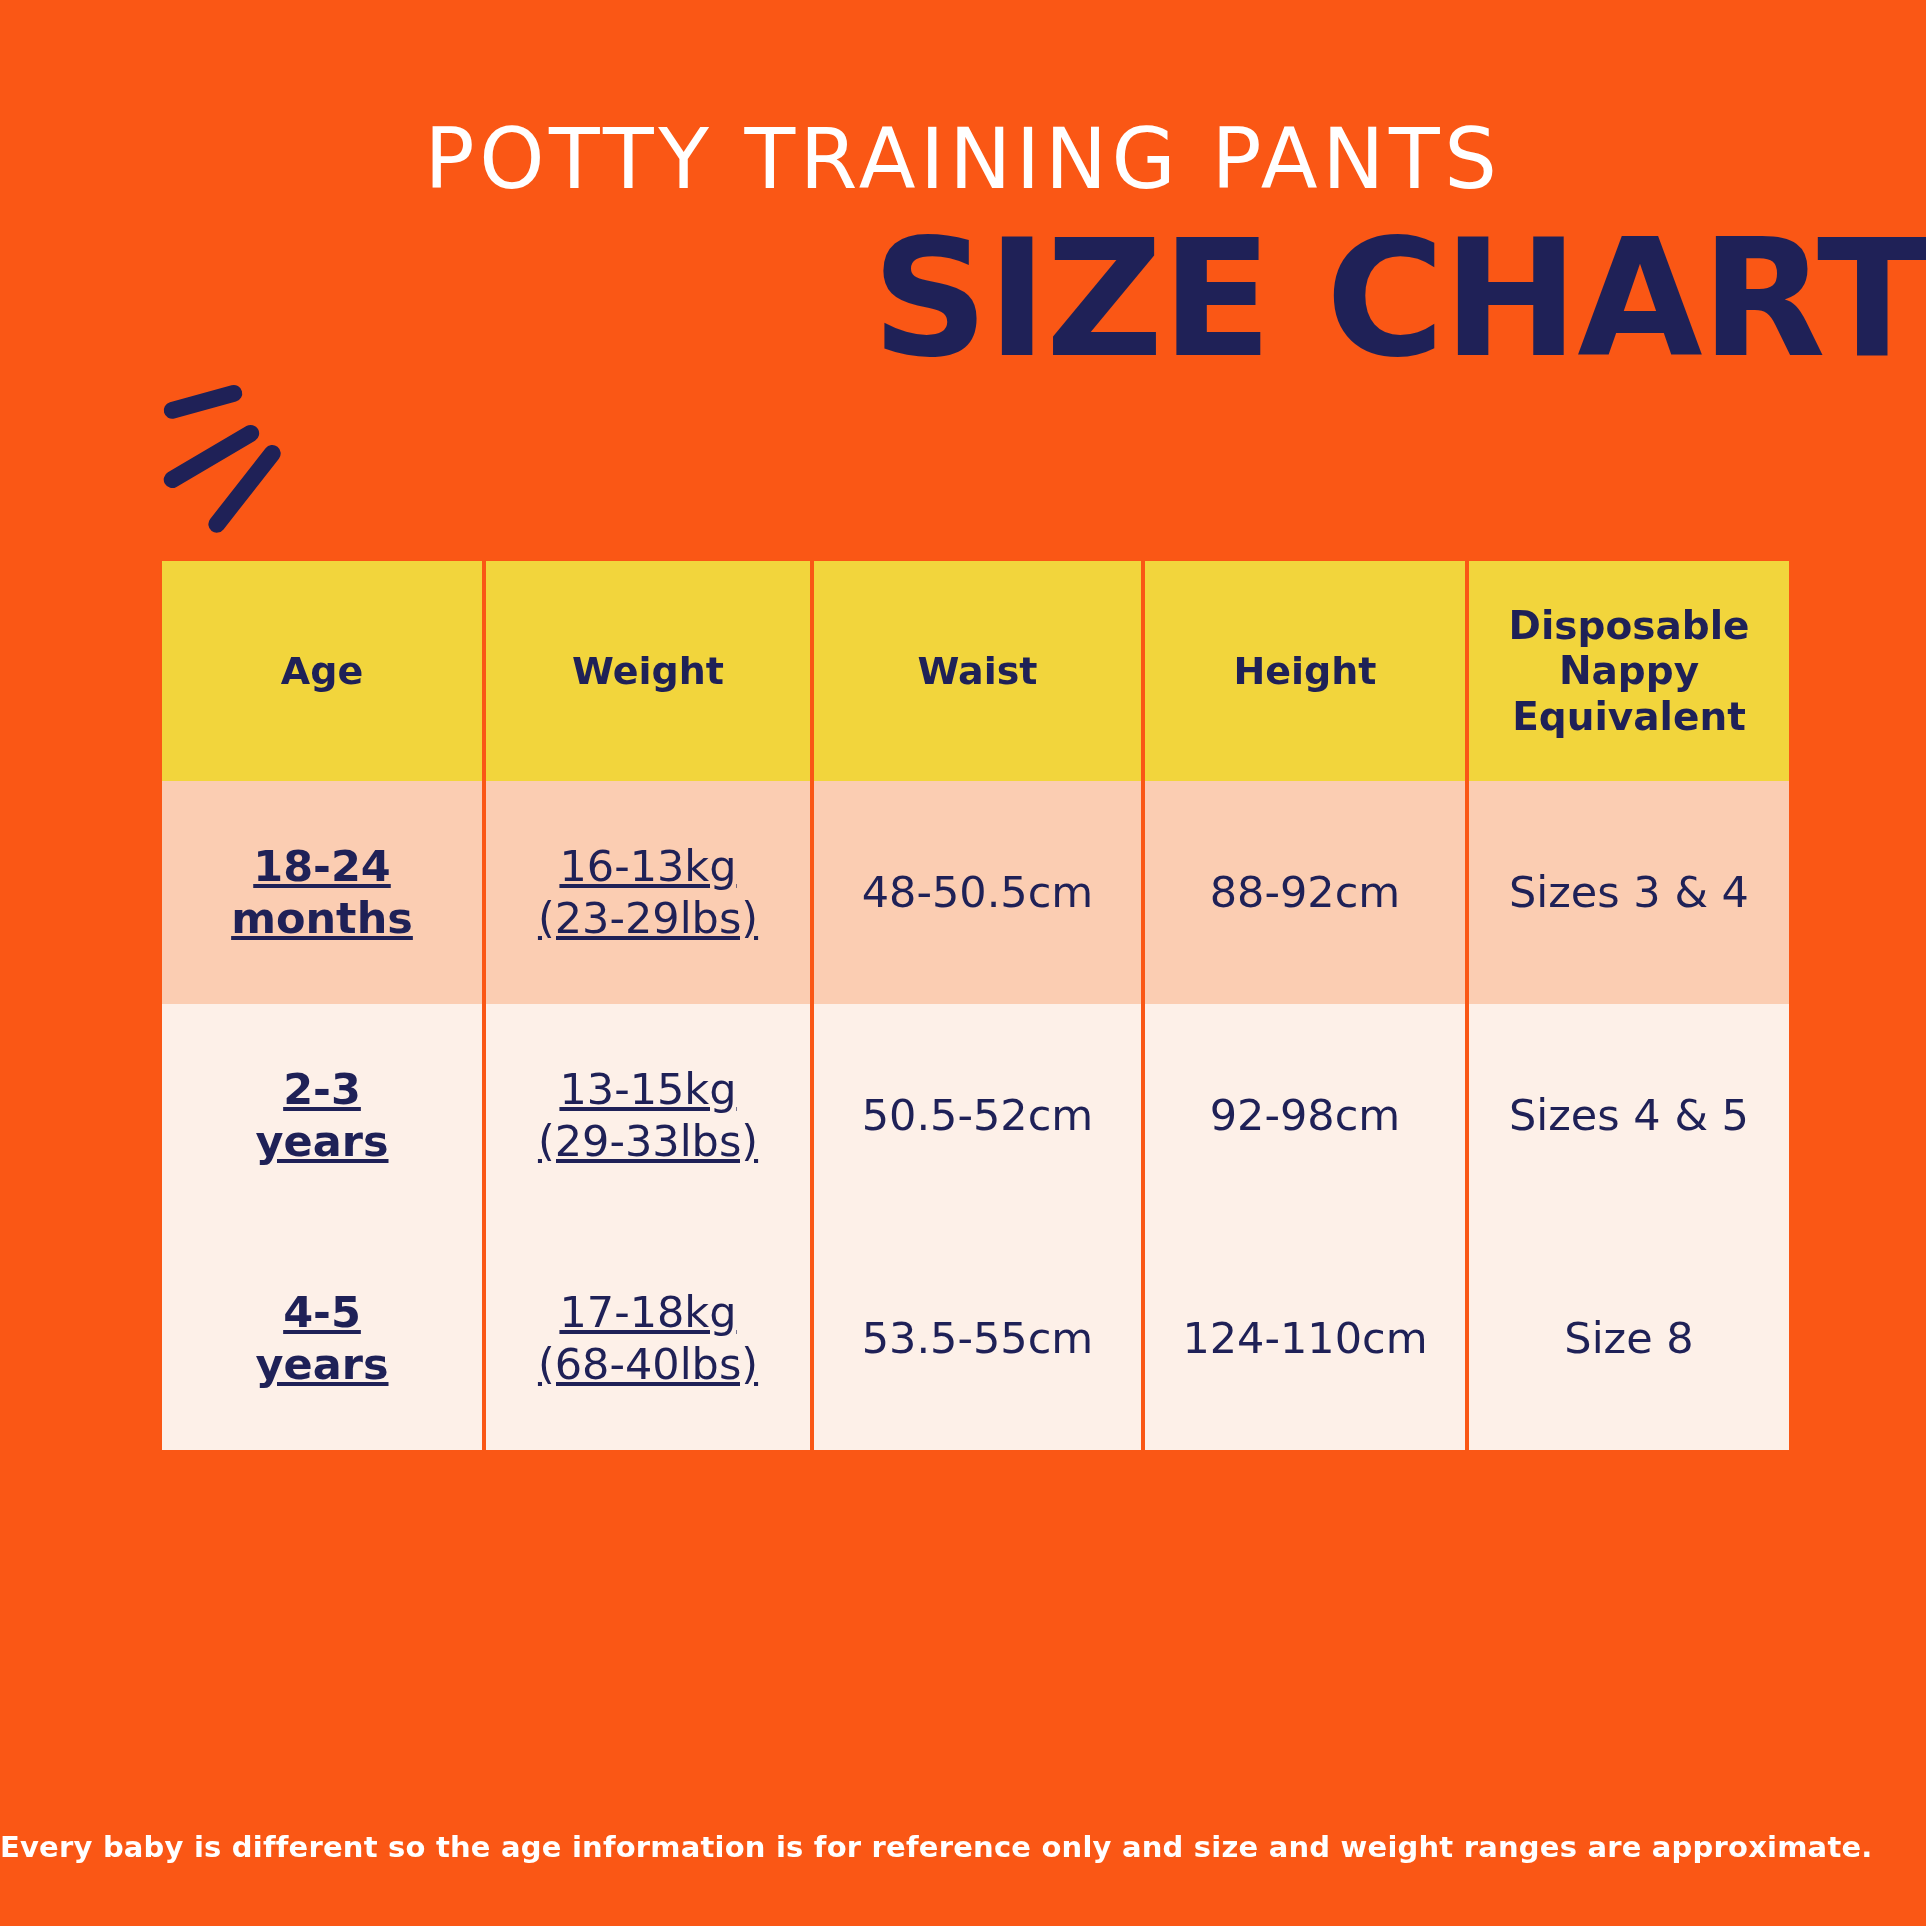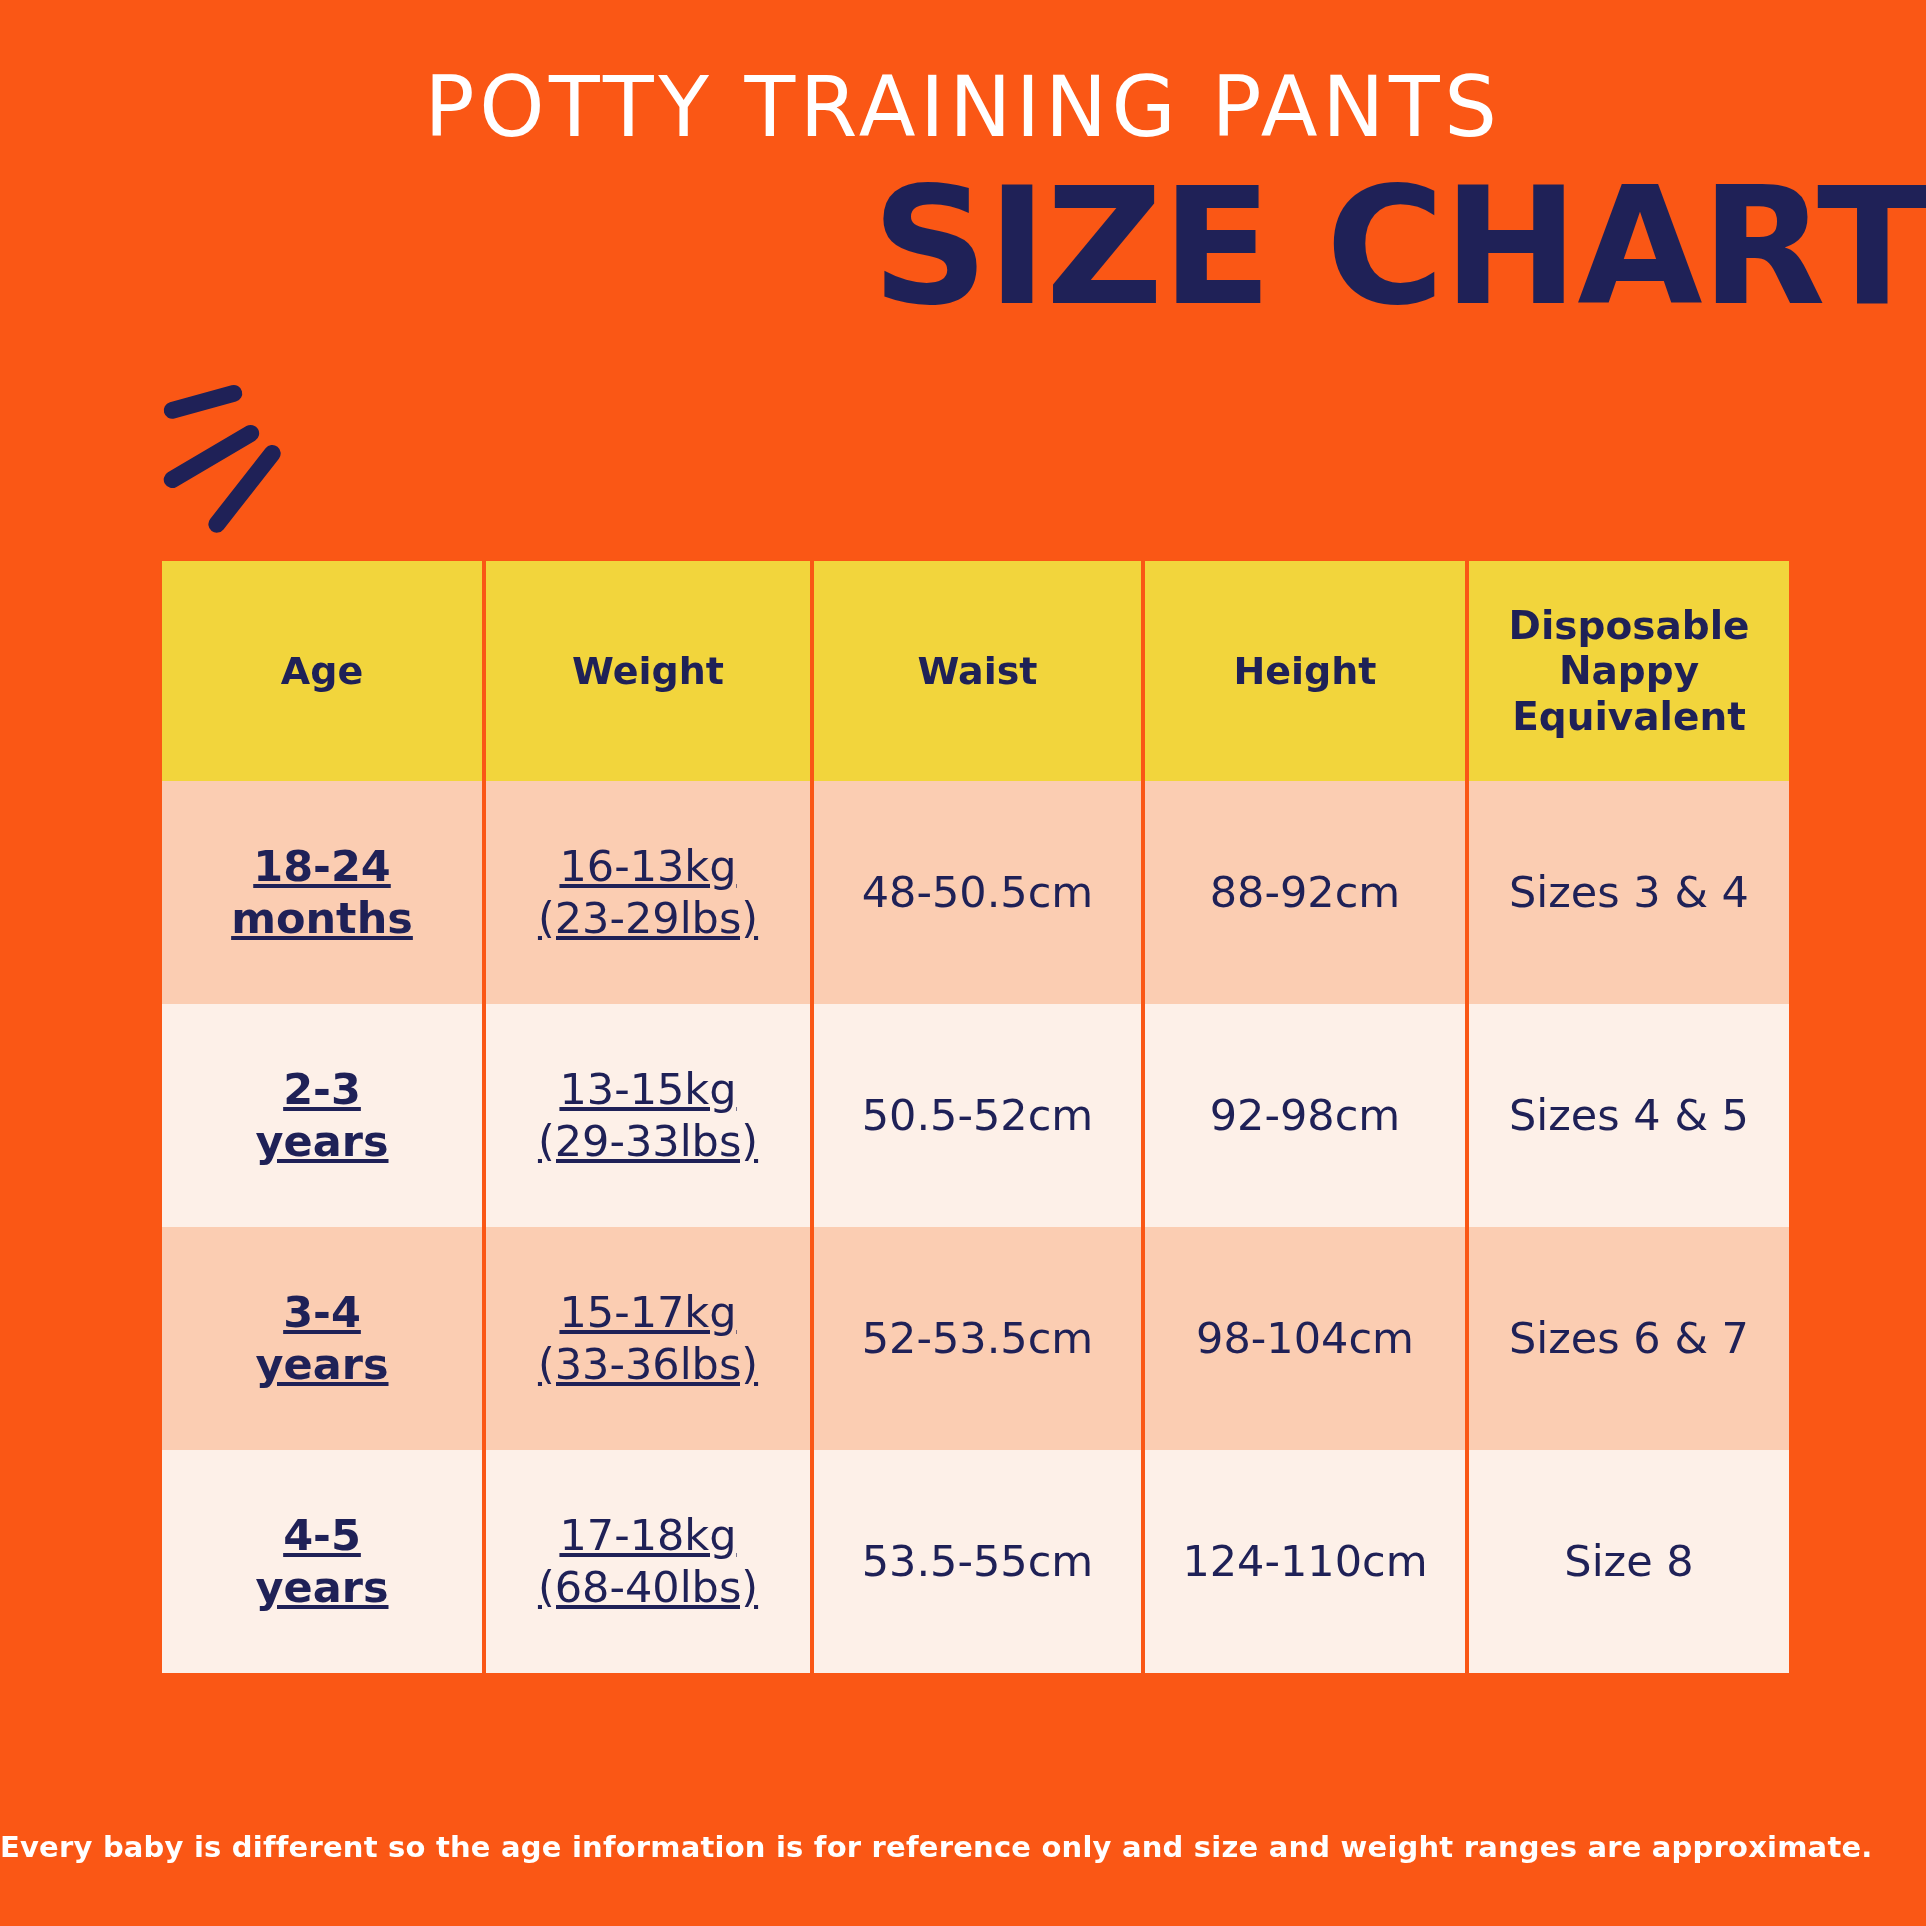--- a/index.html
+++ b/index.html
@@ -15,21 +15,21 @@
   }
   .page {
     position: relative;
     width: 1926px;
     height: 1926px;
     box-sizing: border-box;
   }
 
   
   .header {
-    padding-top: 64px;
+    padding-top: 116px;
     text-align: center;
   }
   .kicker {
     color: #FFFFFF;
     font-size: 83px;
     letter-spacing: 4.6px;
     font-weight: 400;
     line-height: 1.05;
     font-family: "DejaVu Sans", sans-serif;
   }
@@ -177,33 +177,20 @@
             <span>years</span>
           </td>
           <td class="cell-two-line">
             <span>13-15kg</span>
             <span>(29-33lbs)</span>
           </td>
           <td>50.5-52cm</td>
           <td>92-98cm</td>
           <td>Sizes 4 &amp; 5</td>
         </tr>
-        <tr class="row-dark">
-          <td class="age cell-two-line">
-            <span>3-4</span>
-            <span>years</span>
-          </td>
-          <td class="cell-two-line">
-            <span>15-17kg</span>
-            <span>(33-36lbs)</span>
-          </td>
-          <td>52-53.5cm</td>
-          <td>98-104cm</td>
-          <td>Sizes 6 &amp; 7</td>
-        </tr>
         <tr class="row-light">
           <td class="age cell-two-line">
             <span>4-5</span>
             <span>years</span>
           </td>
           <td class="cell-two-line">
             <span>17-18kg</span>
             <span>(68-40lbs)</span>
           </td>
           <td>53.5-55cm</td>

